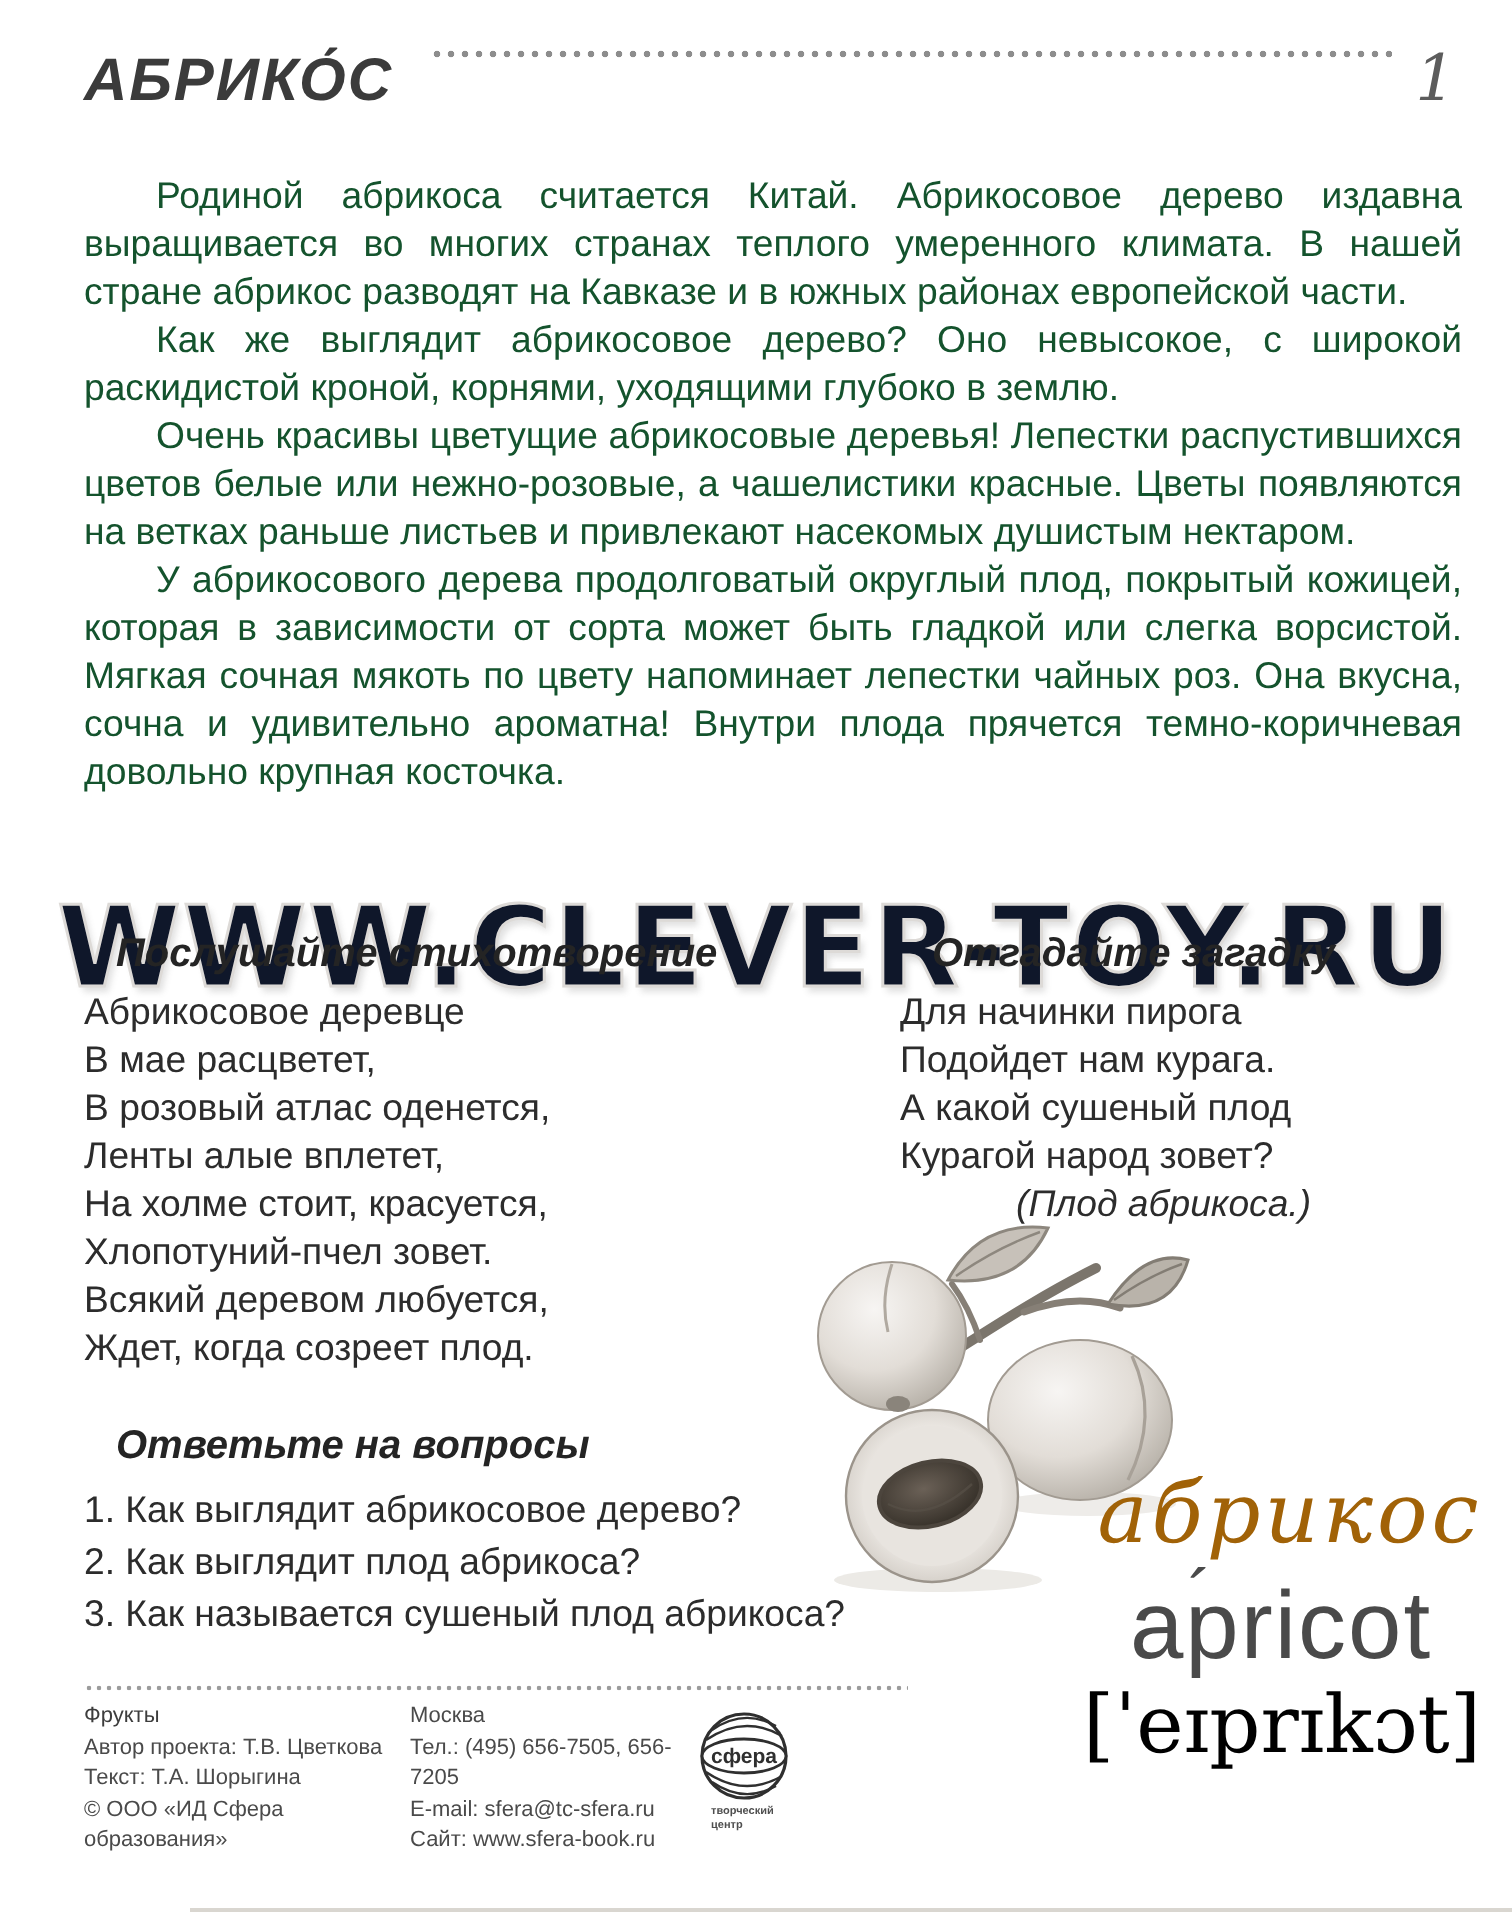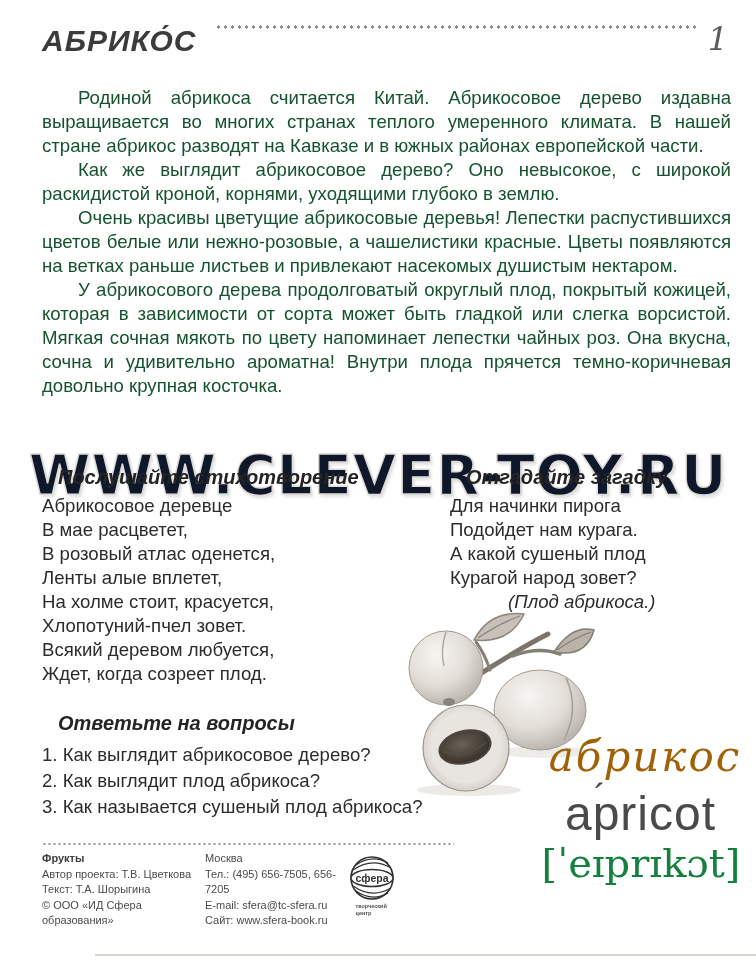--- a/index.html
+++ b/index.html
@@ -33,31 +33,31 @@
   .questions .question-line{line-height:26px;}
   
   .illustration{position:absolute;left:394px;top:606px;width:212px;height:192px;z-index:2;}
   
   .vocab-ru{position:absolute;left:545px;top:732px;width:200px;text-align:center;
     font-family:"DejaVu Serif",serif;font-style:italic;font-size:42px;color:#a16207;letter-spacing:2px;z-index:3;}
   .vocab-en{position:absolute;left:538px;top:786px;width:205px;text-align:center;
     font-size:48px;color:#4a4a4a;letter-spacing:1px;z-index:3;}
   .stress-mark{position:absolute;top:-9px;left:56px;font-size:36px;color:#4a4a4a;}
   .vocab-ipa{position:absolute;left:536px;top:840px;width:210px;text-align:center;
-    font-family:"DejaVu Serif",serif;font-size:40px;color:#15803d;z-index:3;}
+    font-family:"DejaVu Serif",serif;font-size:40px;color:#000000;z-index:3;}
   
   .footer{position:absolute;left:42px;top:842px;width:420px;z-index:2;}
   .footer-dots{width:412px;height:4px;margin-bottom:5px;
     background-image:radial-gradient(circle,#9c9c9c 1px,rgba(0,0,0,0) 1.3px);
     background-size:5px 4px;background-repeat:repeat-x;background-position:0 50%;}
   .footer-cols{display:flex;align-items:flex-start;}
   .footer-col{font-size:11px;line-height:15.5px;color:#4a4a4a;}
   .footer-col.col1{width:163px;}
   .footer-col.col2{width:140px;}
-  .footer-series{font-weight:bold;color:#3d3d3d;}
+  .footer-series{font-weight:normal;color:#3d3d3d;}
   .logo-wrap{display:flex;align-items:center;margin-left:2px;margin-top:2px;flex-direction:column;}
   .logo-caption{font-size:5.5px;line-height:6.5px;color:#4f4f4f;width:36px;margin-left:3px;
     text-transform:lowercase;font-weight:bold;}
   
   .scan-edge{position:absolute;left:95px;right:0;bottom:4px;height:2px;background:#d9d6d0;}
 </style>
 </head>
 <body>
 
 <div class="page">

